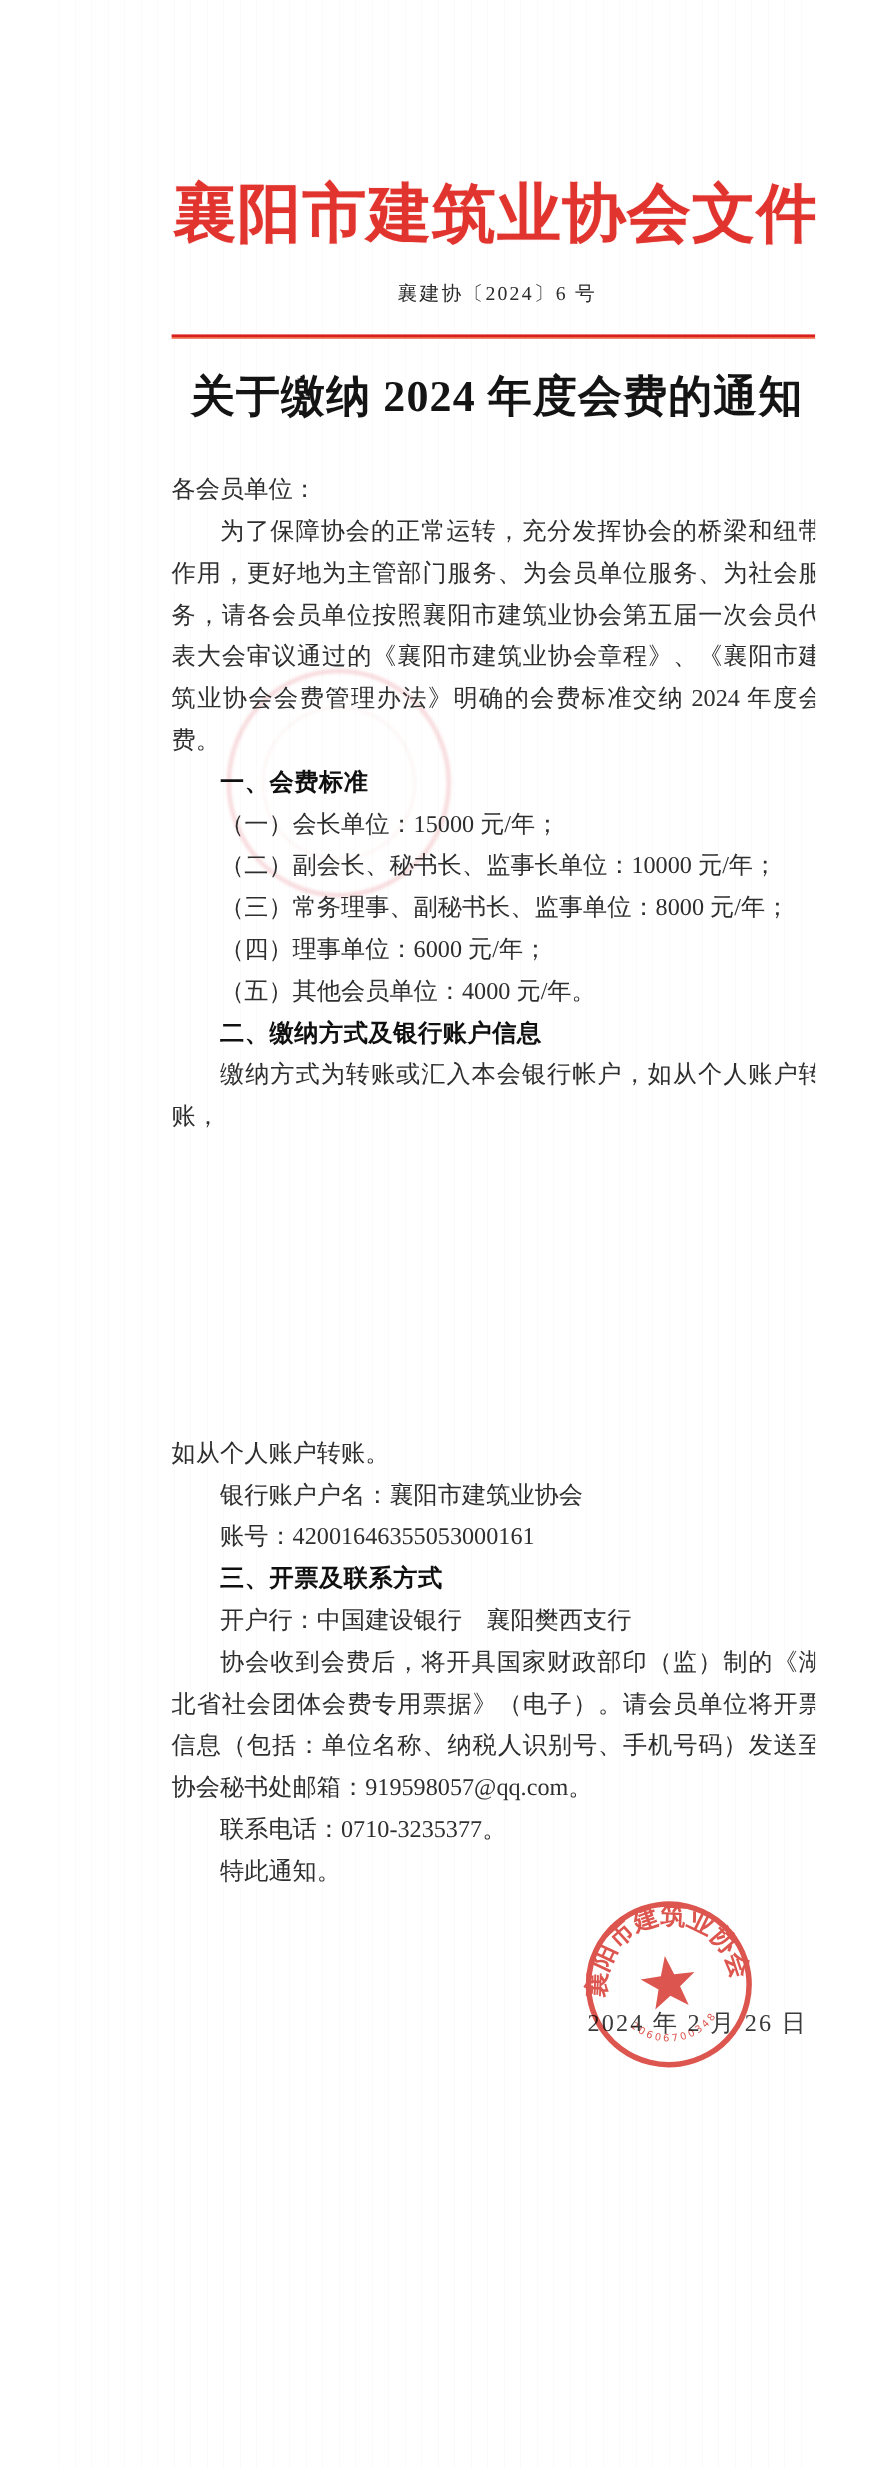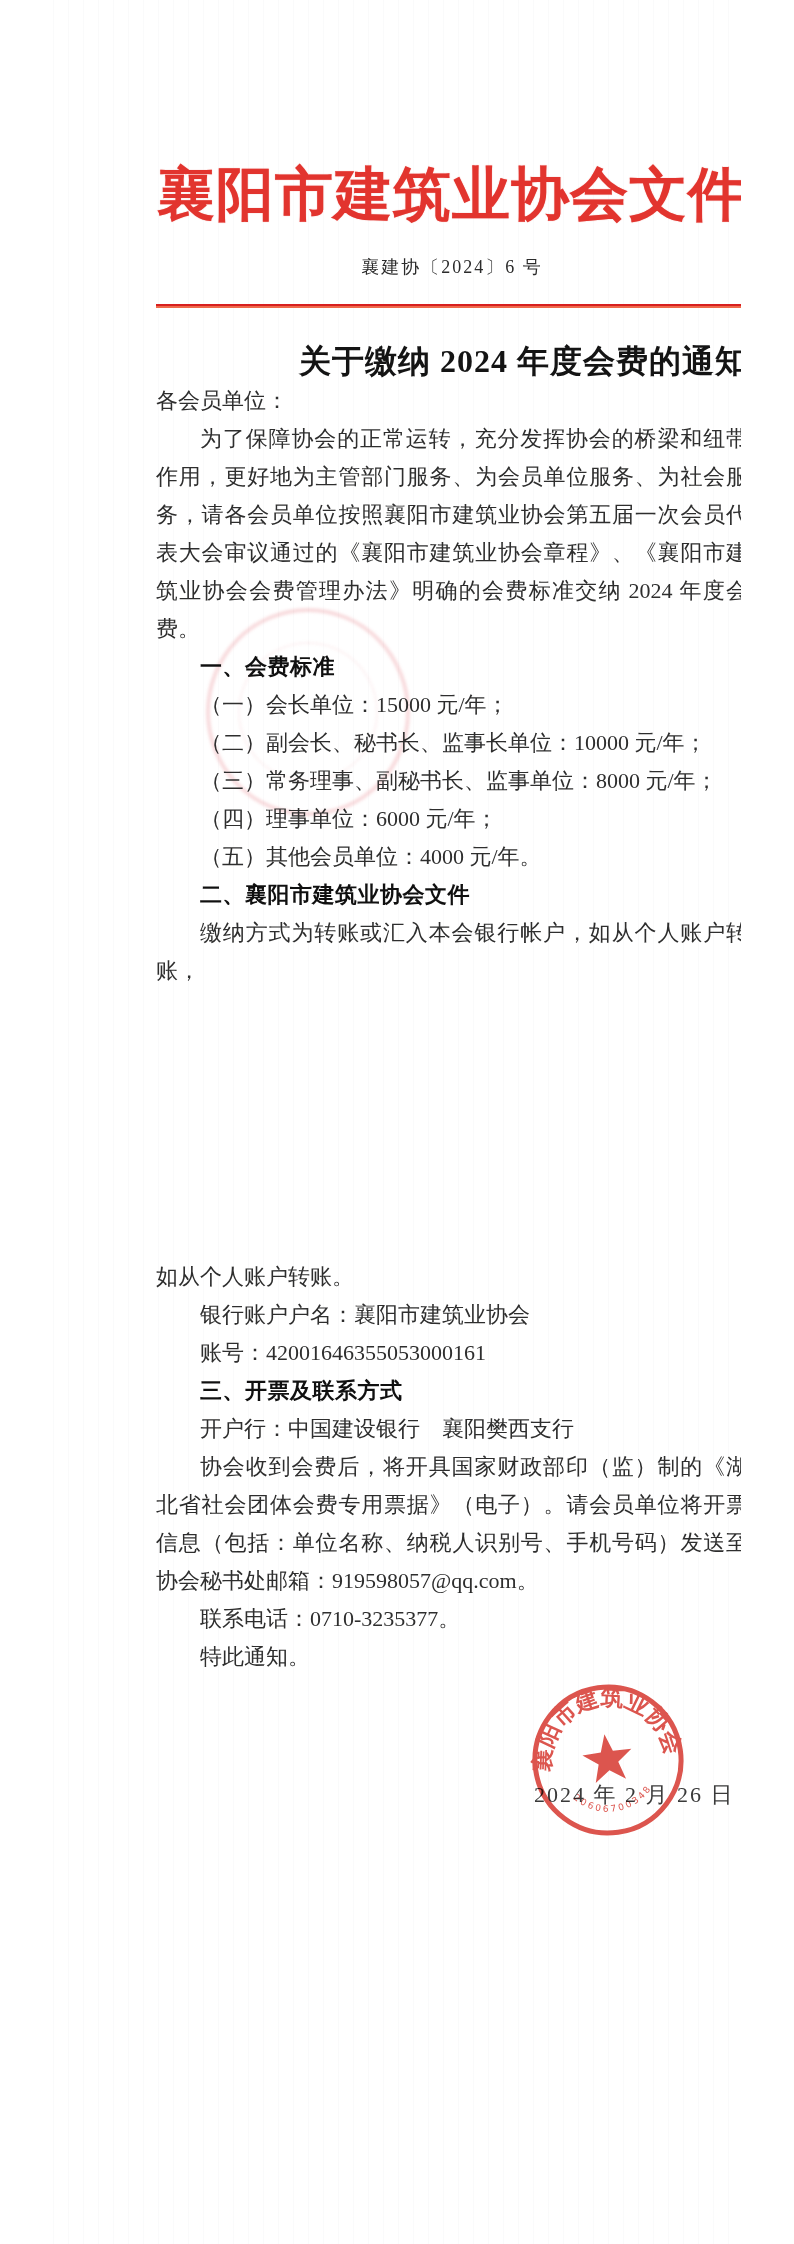--- a/index.html
+++ b/index.html
@@ -33,27 +33,28 @@
     letter-spacing:2px;
     color:#2b2b2b;
   }
   .red-rule{
     margin-top:24px;
     height:4px;width:592px;
     background:linear-gradient(180deg,#d8201f 0 60%, #ef6a4b 60% 100%);
   }
   .notice-title{
     margin-top:32px;
-    font-size:32px;line-height:42px;
+    font-size:40px;line-height:42px;
     font-weight:700;
-    text-align:right;
+    text-align:center;
     color:#141414;
     letter-spacing:1px;
   }
   .body{
+    margin-top:44px;
     font-size:22px;
     line-height:38px;
     text-align:justify;
   }
   .body .line{min-height:38px;}
   .indent{text-indent:2em;}
   .heading{
     font-family:"Liberation Sans","DejaVu Sans",sans-serif;
     font-weight:700;
     color:#101010;
@@ -122,21 +123,21 @@
       <div class="line indent">为了保障协会的正常运转，充分发挥协会的桥梁和纽带作用，更好地为主管部门服务、为会员单位服务、为社会服务，请各会员单位按照襄阳市建筑业协会第五届一次会员代表大会审议通过的《襄阳市建筑业协会章程》、《襄阳市建筑业协会会费管理办法》明确的会费标准交纳 2024 年度会费。</div>
 
       <div class="line heading">一、会费标准</div>
 
       <div class="line indent">（一）会长单位：15000 元/年；</div>
       <div class="line indent">（二）副会长、秘书长、监事长单位：10000 元/年；</div>
       <div class="line indent">（三）常务理事、副秘书长、监事单位：8000 元/年；</div>
       <div class="line indent">（四）理事单位：6000 元/年；</div>
       <div class="line indent">（五）其他会员单位：4000 元/年。</div>
 
-      <div class="line heading">二、襄阳市建筑业协会文件</div>
+      <div class="line heading">二、缴纳方式及银行账户信息</div>
 
       <div class="line indent">缴纳方式为转账或汇入本会银行帐户，如从个人账户转账，</div>
 
       <div class="page-break-gap"></div>
 
       <div class="line">如从个人账户转账。</div>
 
       <div class="line indent">银行账户户名：襄阳市建筑业协会</div>
       <div class="line indent">账号：42001646355053000161</div>
       <div class="line heading">三、开票及联系方式</div>

